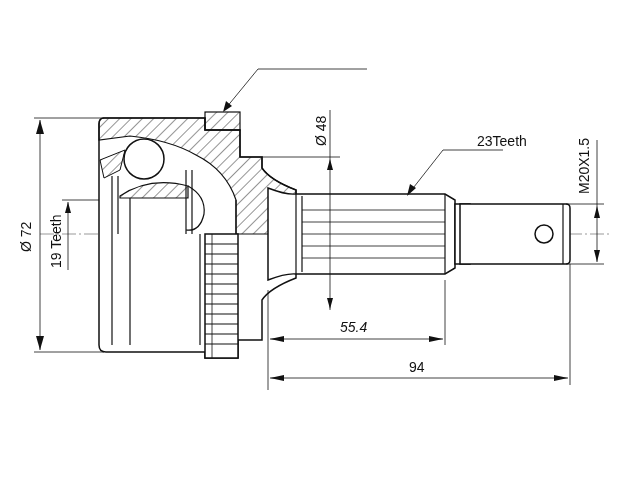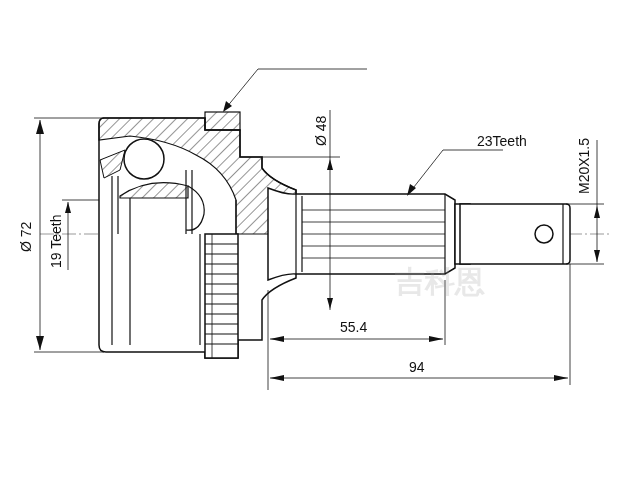--- a/index.html
+++ b/index.html
@@ -140,24 +140,23 @@
     </g>
 
     <g>
       <line class="thin" x1="570" y1="264" x2="570" y2="385"></line>
       <line class="thin" x1="270" y1="378" x2="568" y2="378"></line>
       <polygon class="arrowhead" points="270,378 284,375 284,381"></polygon>
       <polygon class="arrowhead" points="568,378 554,375 554,381"></polygon>
     </g>
   </svg>
 
-  <div class="wm" style="left:395px;top:262px;font-size:30px;">吉科恩</div>
 
 
   <div class="lbl vert" style="left:19px;top:252px;">Ø 72</div>
   <div class="lbl vert" style="left:49px;top:268px;">19 Teeth</div>
   <div class="lbl vert" style="left:314px;top:146px;">Ø 48</div>
   <div class="lbl" style="left:445px;top:134px;margin-left:32px;">23Teeth</div>
   <div class="lbl vert" style="left:577px;top:194px;">M20X1.5</div>
-  <div class="lbl" style="left:340px;top:320px;">55.4</div>
+  <div class="lbl" style="left:340px;top:320px;font-style:italic;">55.4</div>
   <div class="lbl" style="left:409px;top:360px;text-align:center;">94</div>
 
 </div>
 
 </body></html>

